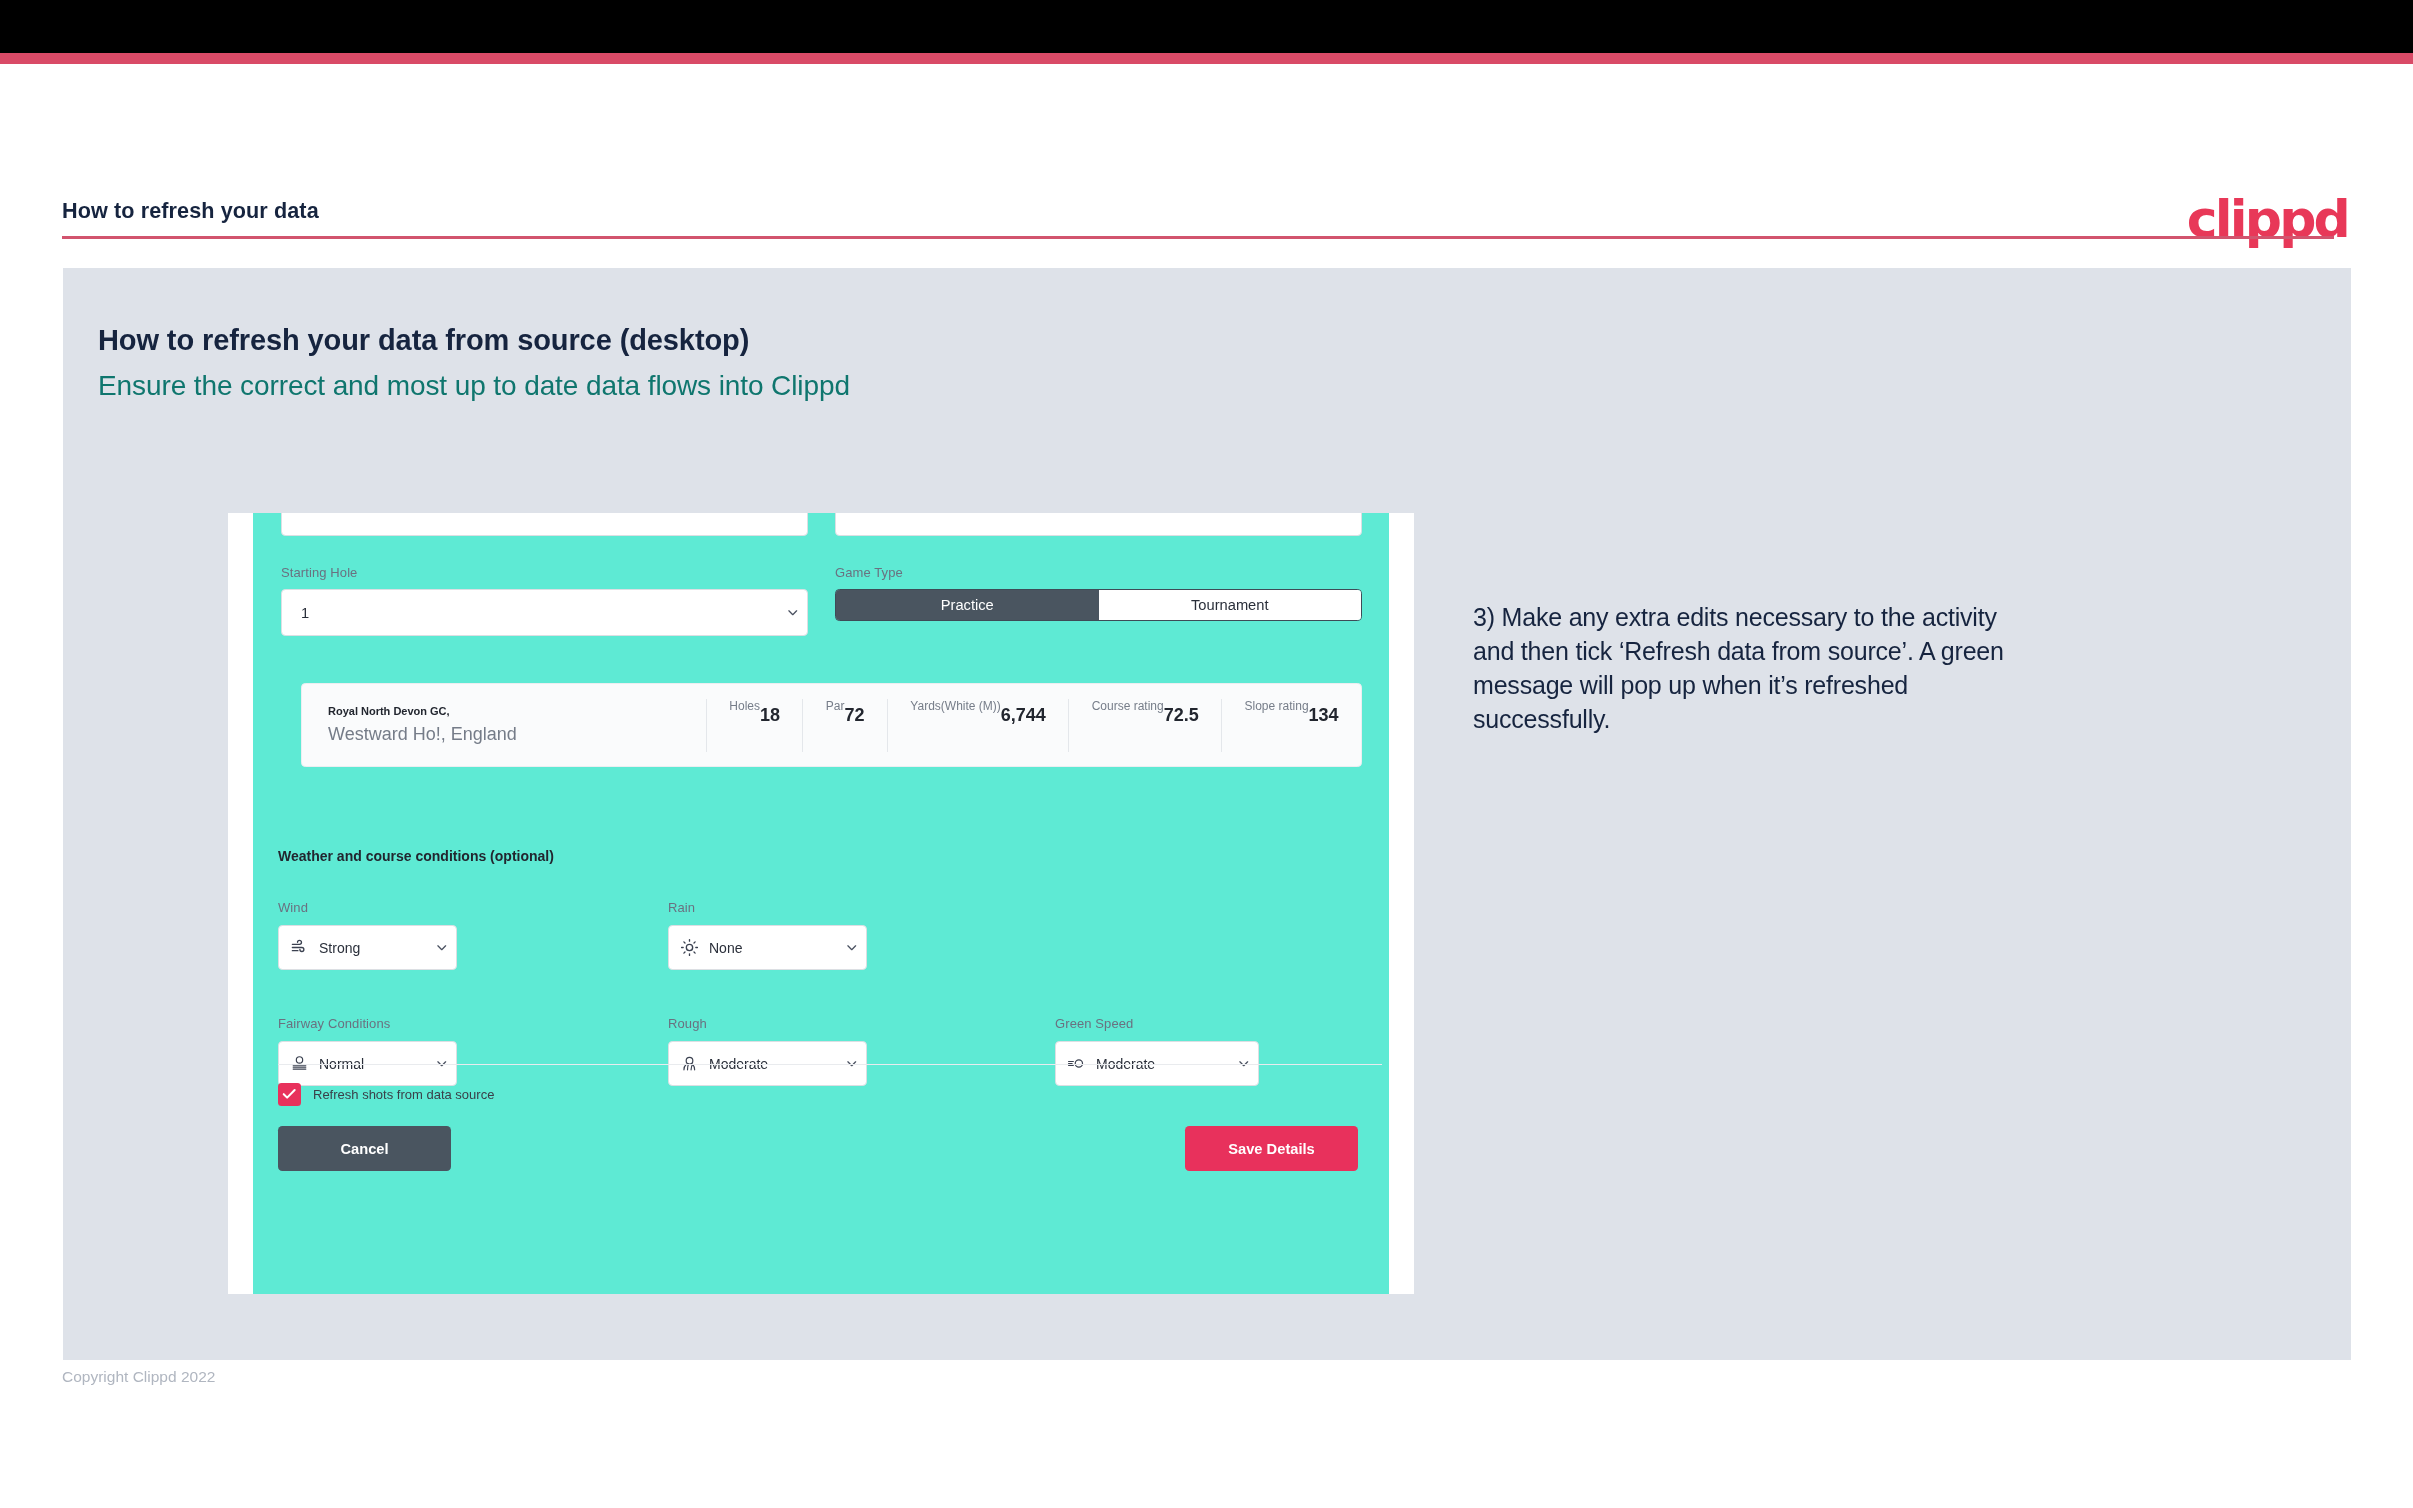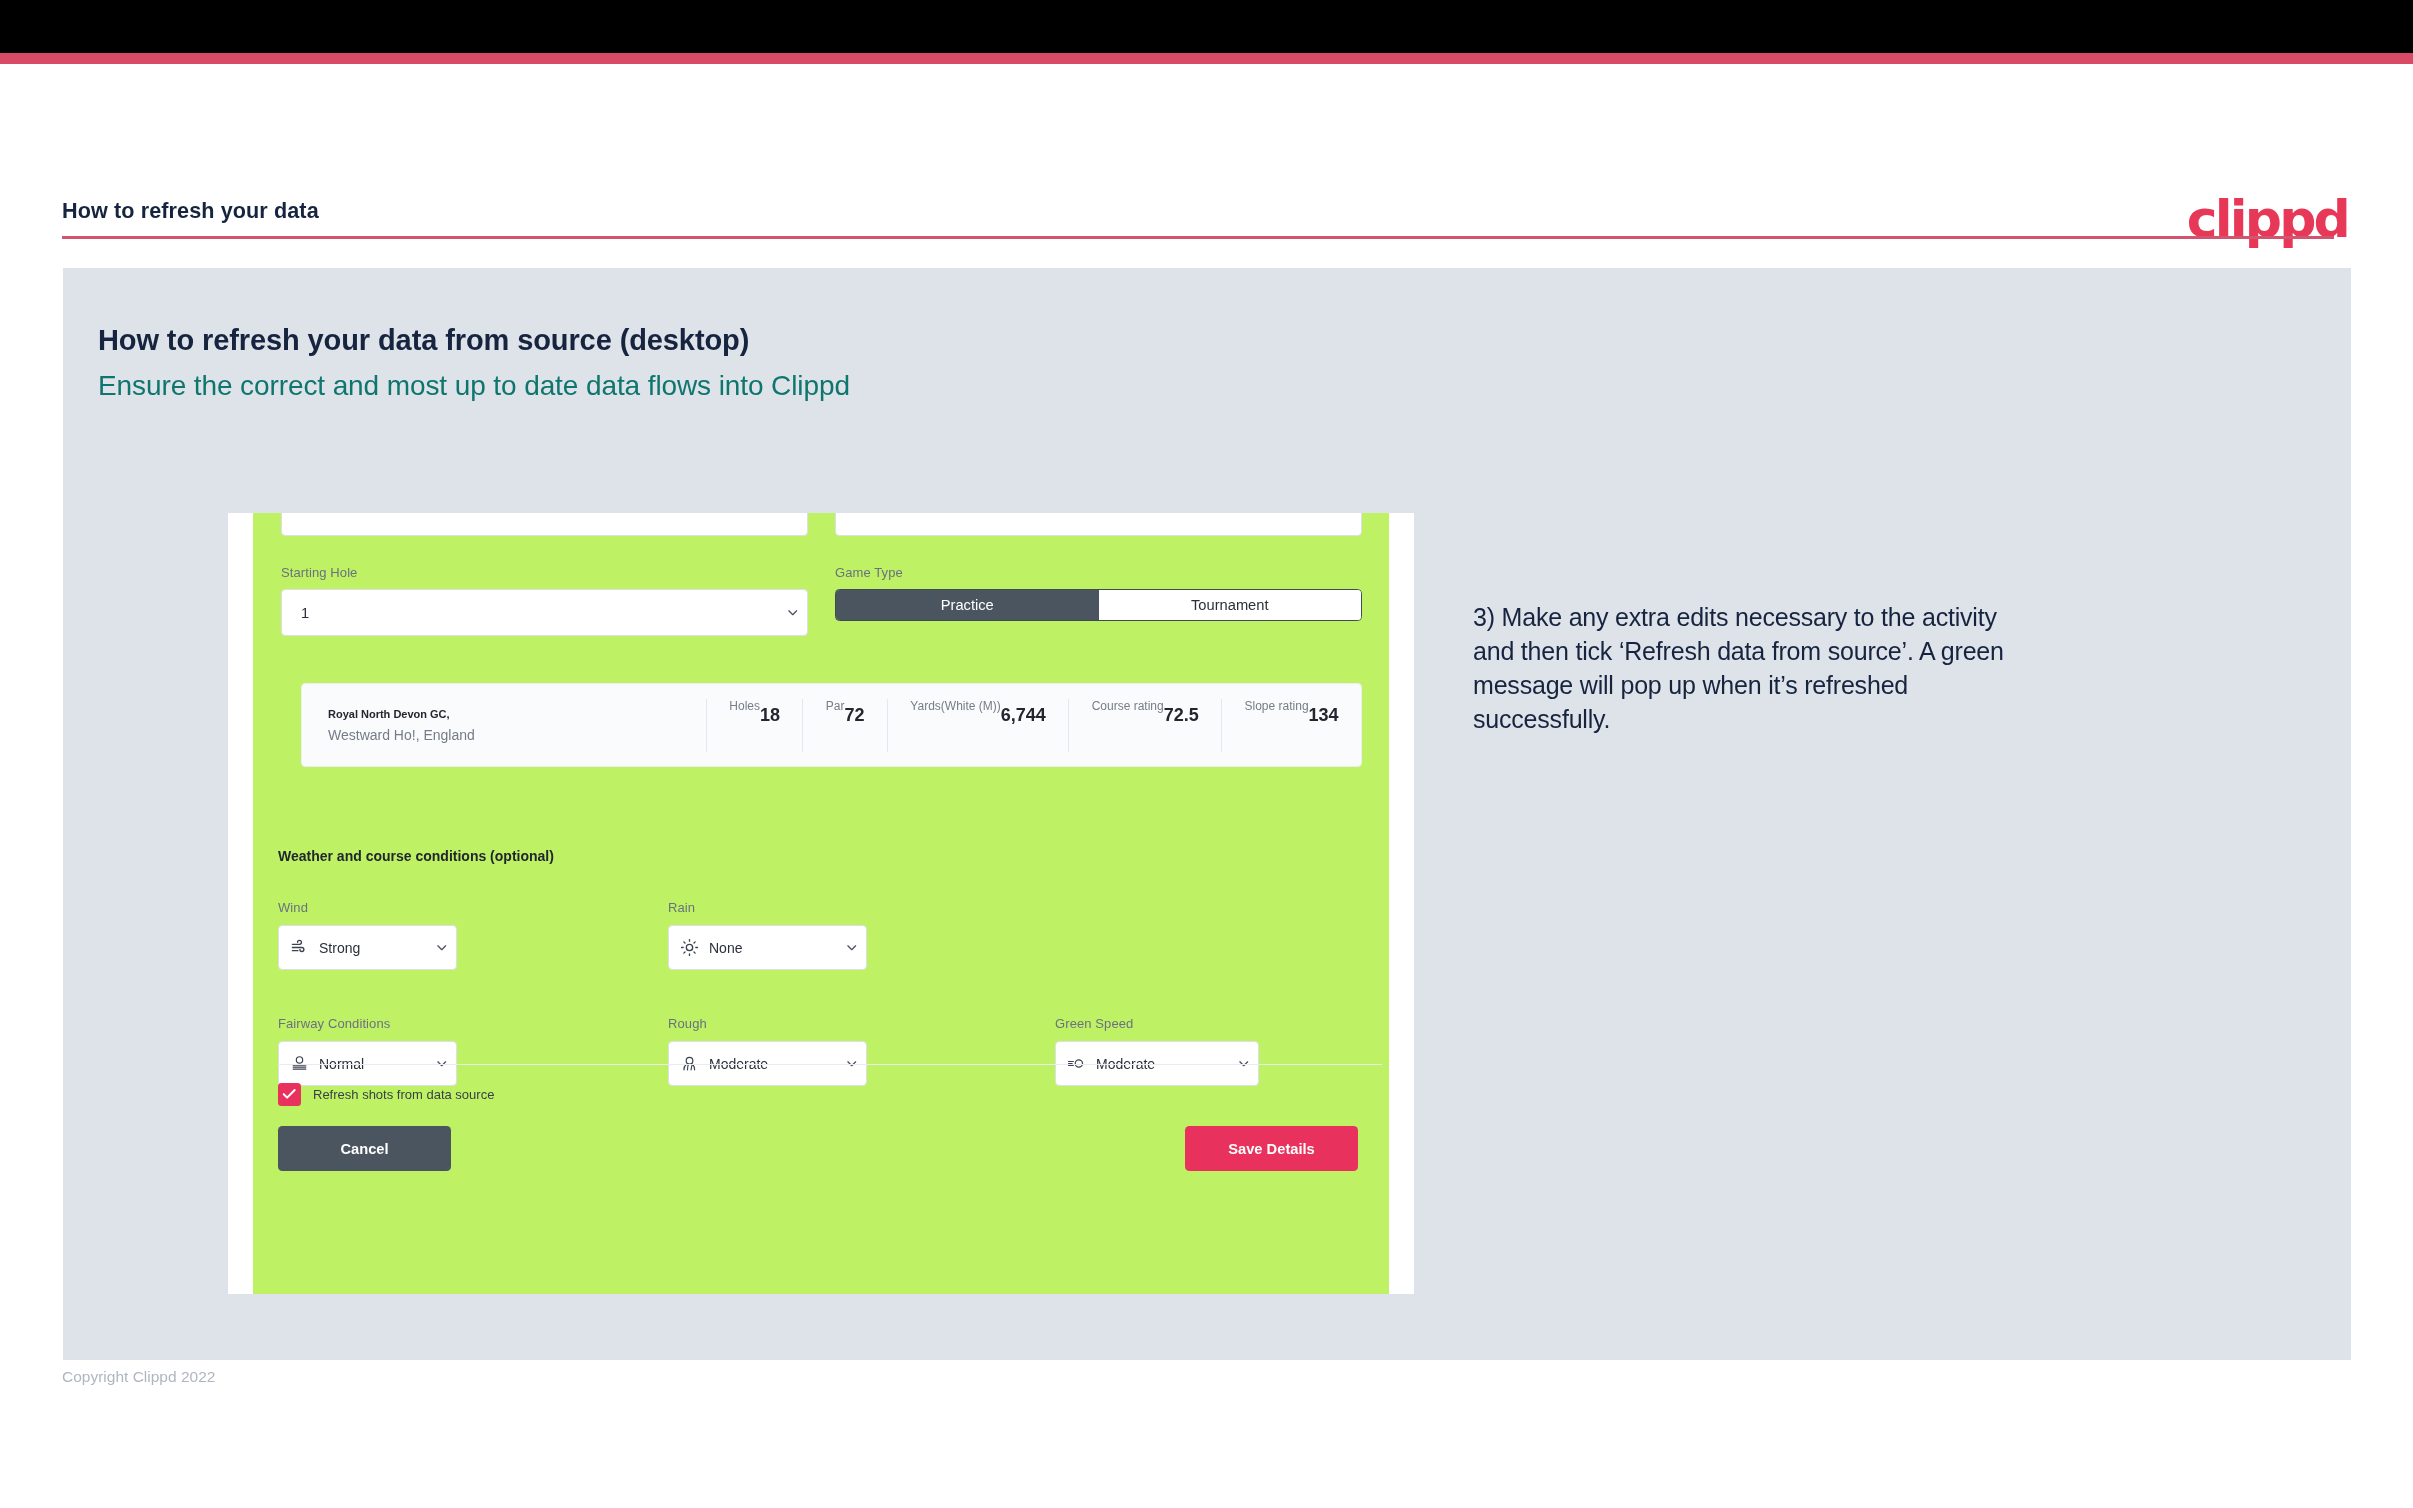--- a/index.html
+++ b/index.html
@@ -70,21 +70,21 @@
   
   .app-card {
     position: absolute; left: 228px; top: 513px;
     width: 1186px; height: 781px;
     background: #ffffff;
     overflow: hidden;
   }
   .app-inner {
     position: absolute; left: 25px; top: 0;
     width: 1136px; height: 781px;
-    background: #bef264;
+    background: #5eead4;
   }
 
   
   .cut-field {
     position: absolute; top: -22.4px;
     height: 45px;
     border: 0.9px solid #dcdfe3;
     border-radius: 4.3px;
     background: #ffffff;
   }
@@ -137,21 +137,21 @@
   .course-strip {
     position: absolute; left: 48px; top: 170px;
     width: 1061px; height: 84px;
     background: #fafbfc;
     border: 0.9px solid #eceef1;
     border-radius: 4.3px;
     display: flex; align-items: center;
   }
   .course-name-wrap { padding-left: 26px; width: 444px; }
   .course-name { font-size: 11px; font-weight: bold; color: #22262f; }
-  .course-loc  { font-size: 14px; color: #757c88; margin-top: 7px; }
+  .course-loc  { font-size: 18px; color: #757c88; margin-top: 7px; }
   .stat {
     height: 53px;
     padding: 0 22.4px;
     border-left: 0.9px solid #e4e7eb;
     display: flex; flex-direction: row; justify-content: center;
     align-items: flex-start;
   }
   .stat-label { font-size: 12px; color: #767d89; white-space: nowrap; }
   .stat-value { font-size: 18px; font-weight: bold; color: #22262f; margin-top: 6px; }
 

